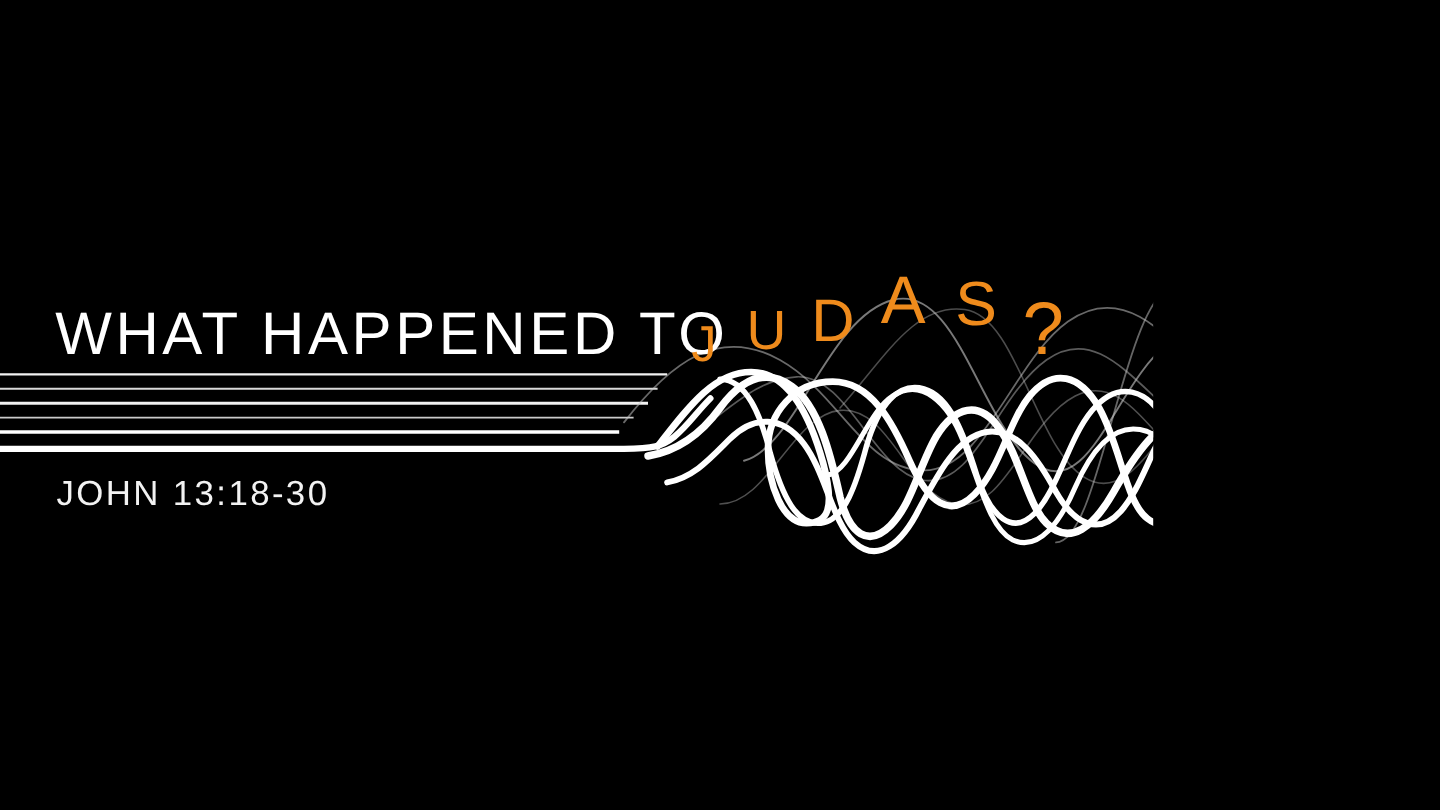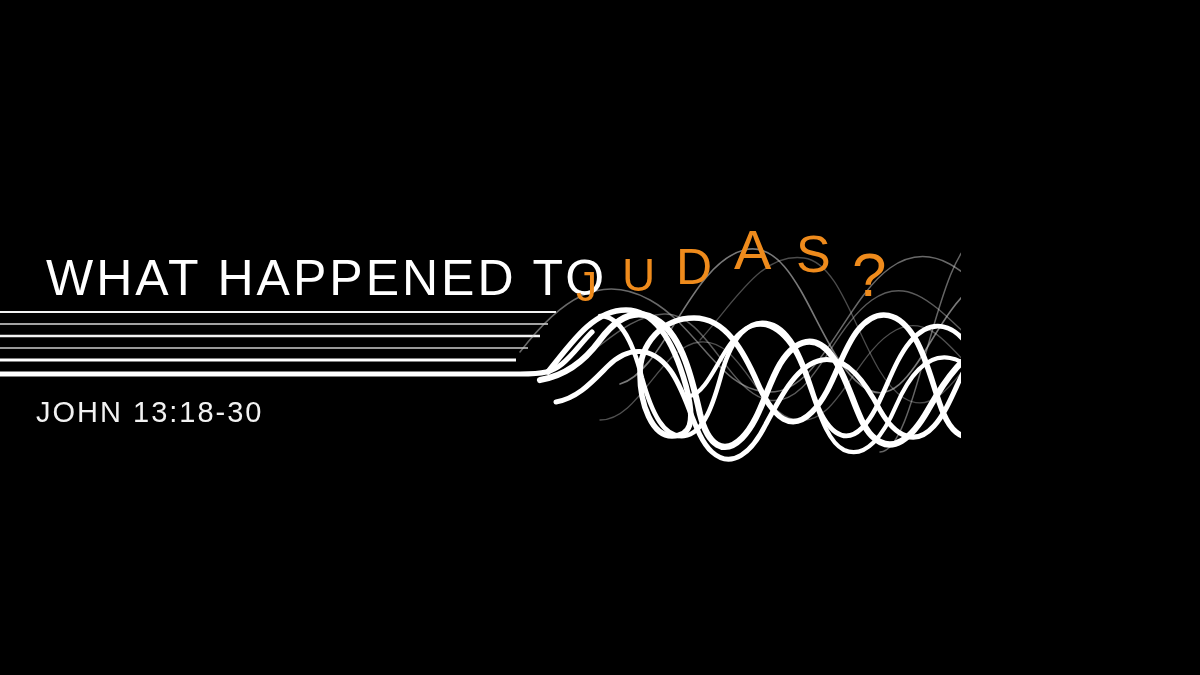--- a/index.html
+++ b/index.html
@@ -57,21 +57,21 @@
   .accent-letter {
     position: absolute;
     font-family: "Liberation Sans", sans-serif;
     font-weight: 400;
     color: #ef8b1c;
     line-height: 1;
     white-space: pre;
   }
   .subtitle {
     position: absolute;
-    left: 36px;
+    left: 47px;
     top: 396px;
     font-family: "Liberation Sans", sans-serif;
     font-weight: 300;
     font-size: 29px;
     letter-spacing: 2.0px;
     color: #f2f2f2;
     white-space: nowrap;
   }
 </style>
 </head>

